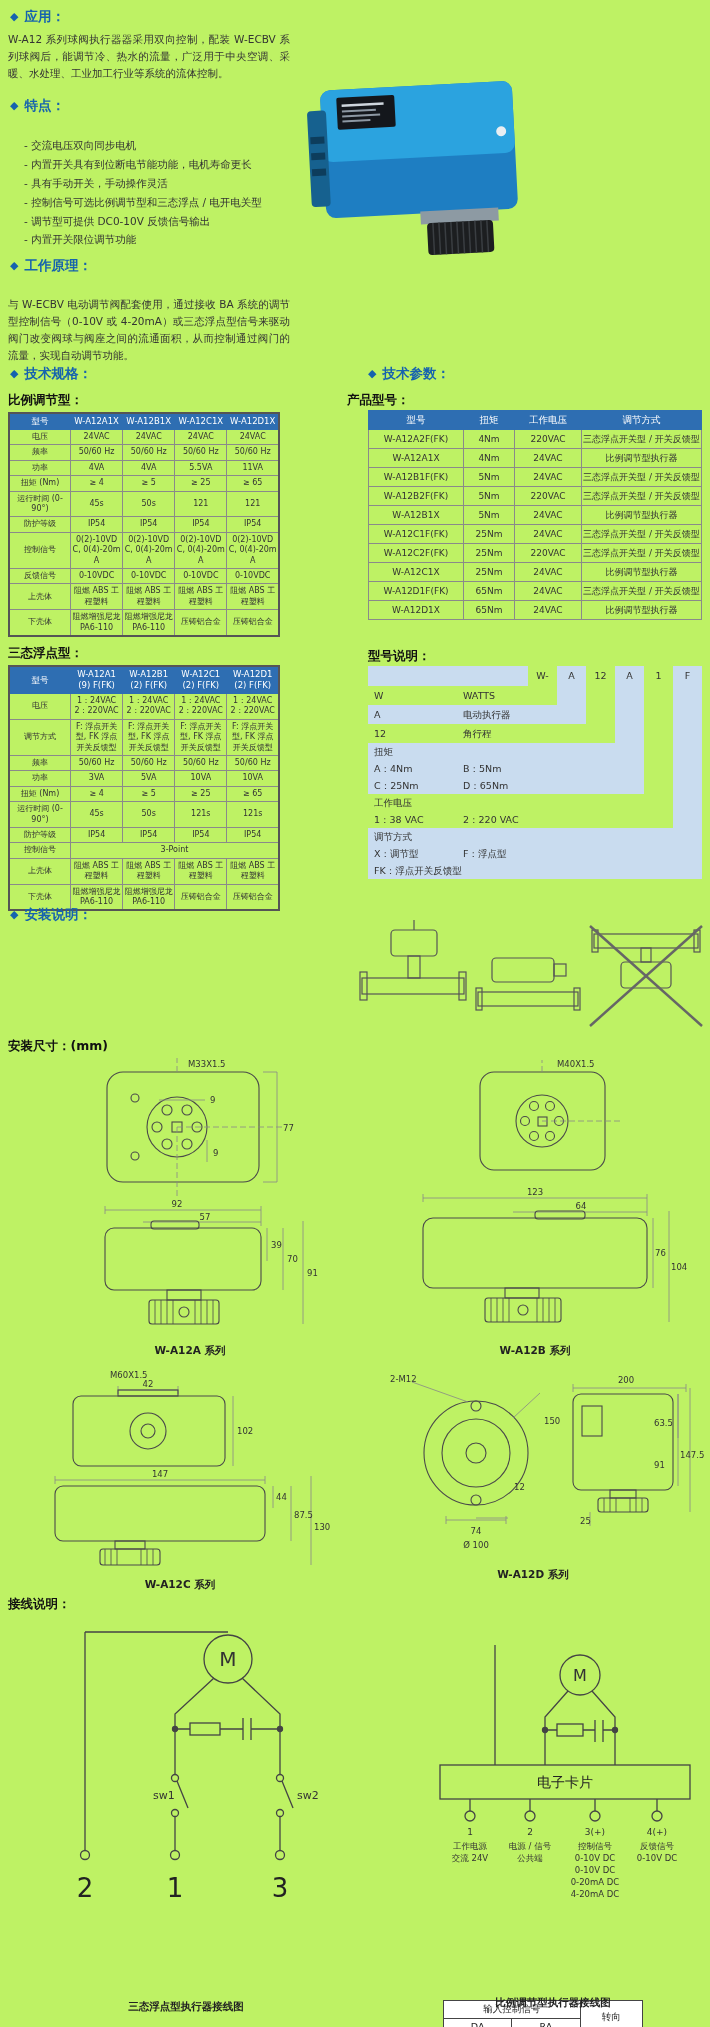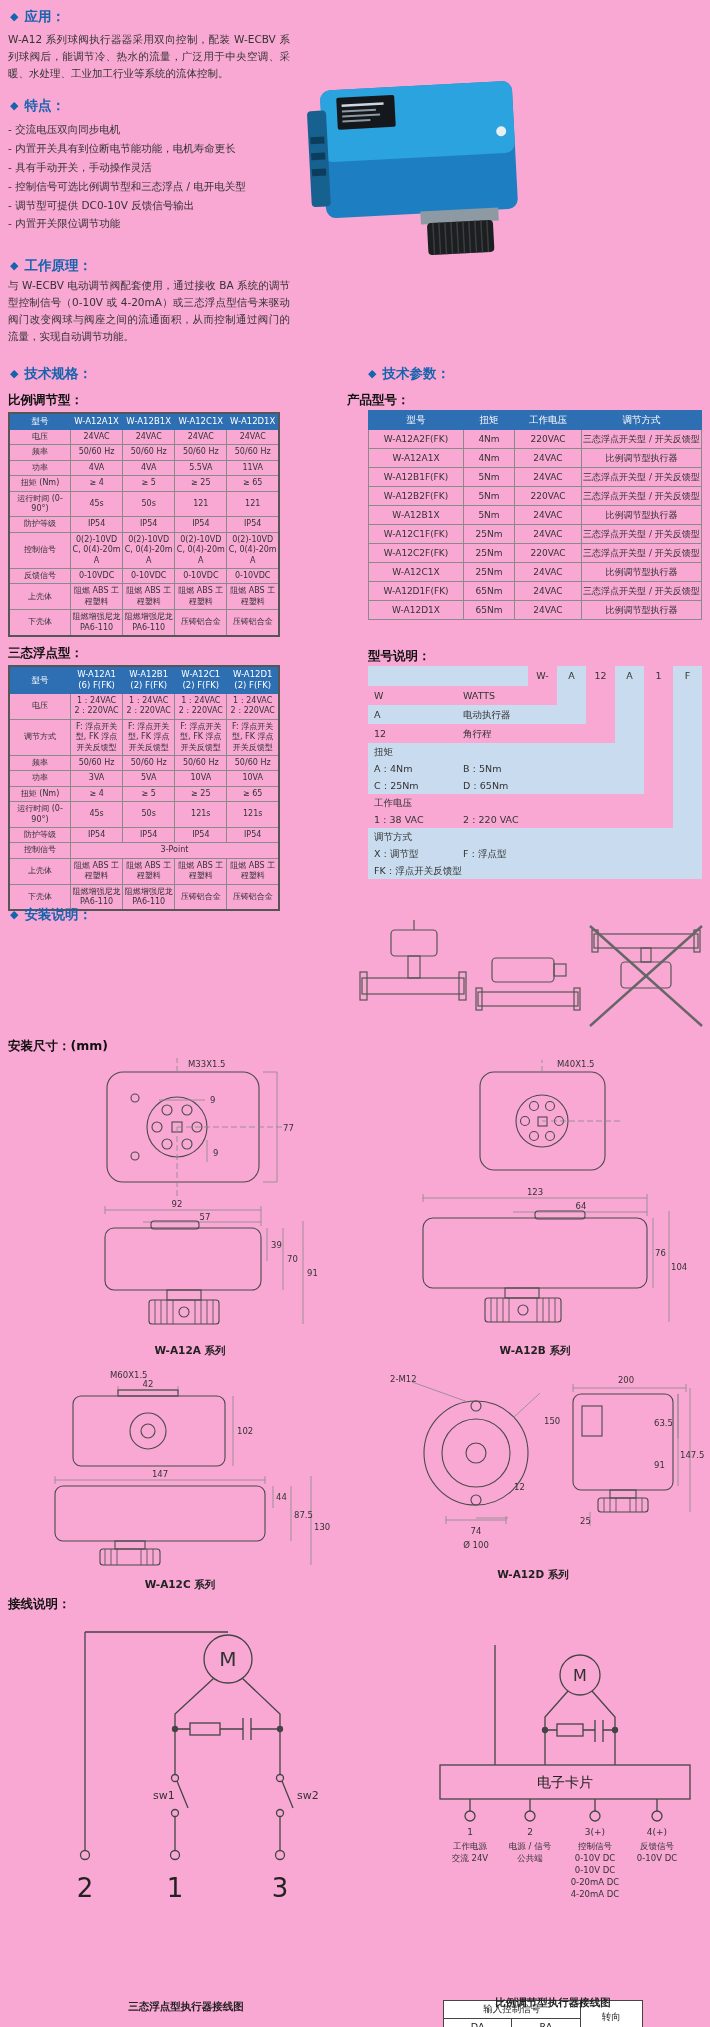--- a/index.html
+++ b/index.html
@@ -1,23 +1,23 @@
 <!DOCTYPE html>
 <html><head>
 <meta charset="utf-8">
 <style>
   html,body{margin:0;padding:0;background:#fff;}
   body{font-family:"DejaVu Sans","Liberation Sans",sans-serif;color:#333;}
-  #page{position:relative;width:710px;height:2027px;background:#f9a8d4;overflow:hidden;}
+  #page{position:relative;width:710px;height:2027px;background:#bef264;overflow:hidden;}
   .abs{position:absolute;}
   .h{position:absolute;color:#1663ae;font-weight:bold;font-size:13.5px;white-space:nowrap;}
   .h .dm{margin-right:6px;font-size:11px;vertical-align:1px;}
   .sub{position:absolute;font-weight:bold;font-size:12.5px;color:#111;white-space:nowrap;}
   .txt{position:absolute;font-size:10.5px;color:#333;line-height:1.62;text-align:justify;}
-  ul.feat{list-style:none;margin:0;padding:0;font-size:10.5px;color:#333;line-height:1.8;}
+  ul.feat{list-style:none;margin:16px;padding:0;font-size:10.5px;color:#333;line-height:1.8;}
   table{border-collapse:collapse;}
   .spec{position:absolute;width:272px;table-layout:fixed;font-size:8px;border:2px solid #555;}
   .spec th,.spec td{border:1px solid #8a8a8a;padding:2px 1px;text-align:center;line-height:1.3;color:#333;word-break:break-all;}
   .spec thead th{background:#2e6eb2;color:#fff;font-weight:normal;font-size:8.5px;border-color:#2e6eb2;}
   .spec tbody th{font-weight:normal;}
   .spec tr > *:first-child{width:58px;word-break:keep-all;}
   .models{position:absolute;width:334px;table-layout:fixed;font-size:9px;border:1.5px solid #666;}
   .models th,.models td{border:1px solid #8a8a8a;padding:2.5px 1px;text-align:center;color:#333;}
   .models thead th{background:#2e6eb2;color:#fff;font-weight:normal;font-size:9.5px;border-color:#2e6eb2;}
   .models tr > *:nth-child(1){width:92px;}
@@ -51,21 +51,21 @@
   <ul class="feat abs" style="left:8px;top:120px;width:282px">
       <li>- 交流电压双向同步电机</li>
       <li>- 内置开关具有到位断电节能功能，电机寿命更长</li>
       <li>- 具有手动开关，手动操作灵活</li>
       <li>- 控制信号可选比例调节型和三态浮点 / 电开电关型</li>
       <li>- 调节型可提供 DC0-10V 反馈信号输出</li>
       <li>- 内置开关限位调节功能</li>
     </ul>
 
   <div class="h" style="left:10px;top:257px"><span class="dm">◆</span><span>工作原理：</span></div>
-  <div class="txt" style="left:8px;top:277px;width:282px">与 W-ECBV 电动调节阀配套使用，通过接收 BA 系统的调节型控制信号（0-10V 或 4-20mA）或三态浮点型信号来驱动阀门改变阀球与阀座之间的流通面积，从而控制通过阀门的流量，实现自动调节功能。</div>
+  <div class="txt" style="left:8px;top:296px;width:282px">与 W-ECBV 电动调节阀配套使用，通过接收 BA 系统的调节型控制信号（0-10V 或 4-20mA）或三态浮点型信号来驱动阀门改变阀球与阀座之间的流通面积，从而控制通过阀门的流量，实现自动调节功能。</div>
 
   <div class="h" style="left:10px;top:365px"><span class="dm">◆</span><span>技术规格：</span></div>
   <div class="sub" style="left:8px;top:392px">比例调节型：</div>
 
   <table class="spec" style="left:8px;top:412px">
     <thead>
         <tr>
           <th>型号</th>
           <th>W-A12A1X</th>
           <th>W-A12B1X</th>
@@ -145,21 +145,21 @@
           <td>压铸铝合金</td>
         </tr>
       </tbody>
   </table>
 
   <div class="sub" style="left:8px;top:645px">三态浮点型：</div>
   <table class="spec" style="left:8px;top:665px">
     <thead>
         <tr>
           <th>型号</th>
-          <th>W-A12A1(6) F(FK)</th>
+          <th>W-A12A1(9) F(FK)</th>
           <th>W-A12B1(2) F(FK)</th>
           <th>W-A12C1(2) F(FK)</th>
           <th>W-A12D1(2) F(FK)</th>
         </tr>
       </thead>
     <tbody>
         <tr>
           <th>电压</th>
           <td>1：24VAC 2：220VAC</td>
           <td>1：24VAC 2：220VAC</td>

